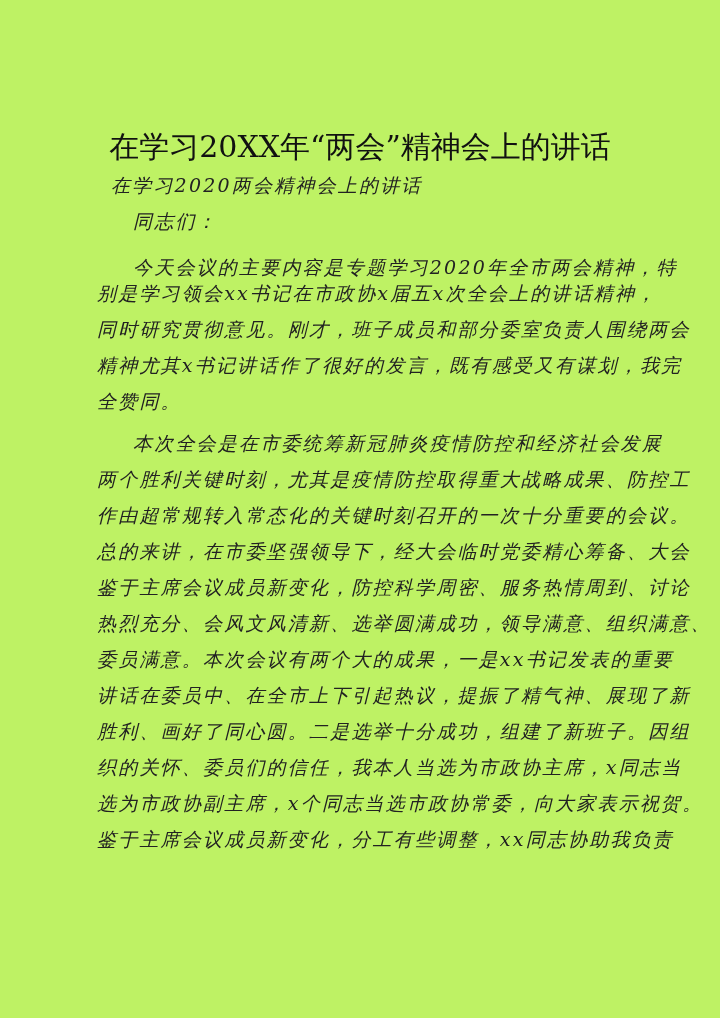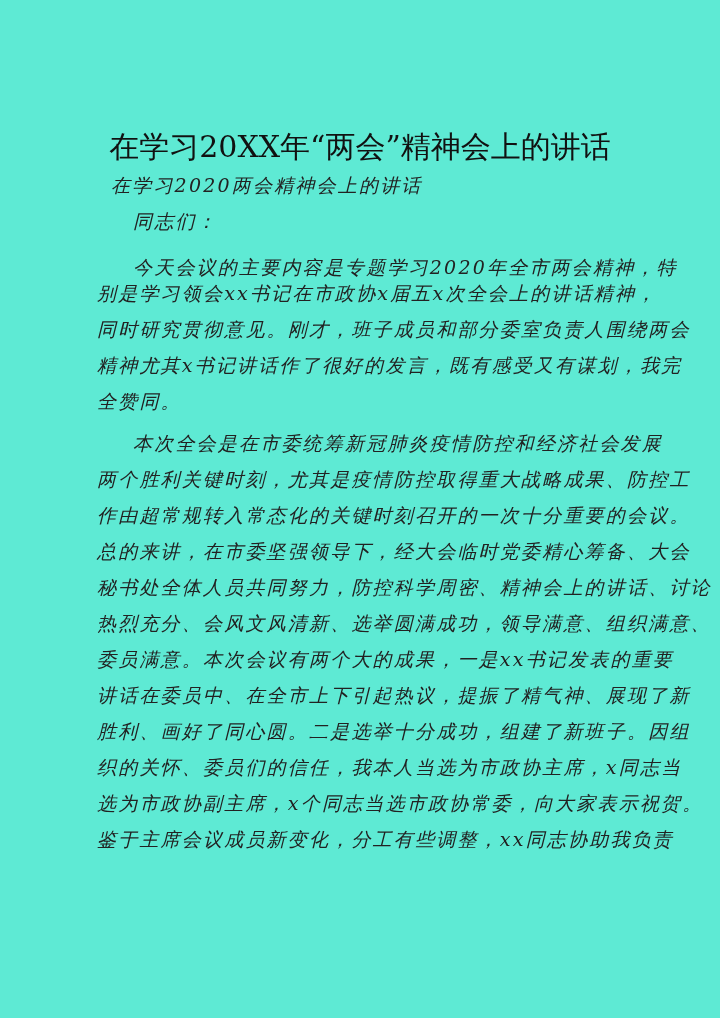--- a/index.html
+++ b/index.html
@@ -1,18 +1,18 @@
 <!DOCTYPE html>
 <html><head>
 <meta charset="utf-8">
 <style>
   html, body { margin: 0; padding: 0; background: #ffffff; }
   body { width: 720px; height: 1018px; position: relative; overflow: hidden;
          font-family: "DejaVu Serif", "Liberation Serif", serif; color: #1a1a1a; }
-  .page { position: absolute; left: 0; top: 0; width: 720px; height: 1018px; background: #5eead4; }
+  .page { position: absolute; left: 0; top: 0; width: 720px; height: 1018px; background: #bef264; }
   .title { position: absolute; left: 0; width: 720px; top: 127px; text-align: center;
            font-size: 30px; line-height: 40px; color: #111; letter-spacing: 0px; }
   .line { position: absolute; left: 97px; font-size: 19px; line-height: 26px; color: #222;
           white-space: nowrap; letter-spacing: 2.2px; font-style: italic; }
   .footer { position: absolute; left: 0; width: 720px; top: 940px; text-align: center;
             font-size: 13px; color: #333; }
 </style>
 </head>
 <body>
 
@@ -25,21 +25,21 @@
   <div class="line" style="top:244px;left:133px;margin-top:10px;">今天会议的主要内容是专题学习2020年全市两会精神，特</div>
   <div class="line" style="top:280px;">别是学习领会xx书记在市政协x届五x次全会上的讲话精神，</div>
   <div class="line" style="top:316px;">同时研究贯彻意见。刚才，班子成员和部分委室负责人围绕两会</div>
   <div class="line" style="top:352px;">精神尤其x书记讲话作了很好的发言，既有感受又有谋划，我完</div>
   <div class="line" style="top:388px;">全赞同。</div>
 
   <div class="line" style="top:430px;left:133px;">本次全会是在市委统筹新冠肺炎疫情防控和经济社会发展</div>
   <div class="line" style="top:466px;">两个胜利关键时刻，尤其是疫情防控取得重大战略成果、防控工</div>
   <div class="line" style="top:502px;">作由超常规转入常态化的关键时刻召开的一次十分重要的会议。</div>
   <div class="line" style="top:538px;">总的来讲，在市委坚强领导下，经大会临时党委精心筹备、大会</div>
-  <div class="line" style="top:574px;">秘书处全体人员共同努力，防控科学周密、精神会上的讲话、讨论</div>
+  <div class="line" style="top:574px;">鉴于主席会议成员新变化，防控科学周密、服务热情周到、讨论</div>
   <div class="line" style="top:610px;">热烈充分、会风文风清新、选举圆满成功，领导满意、组织满意、</div>
   <div class="line" style="top:646px;">委员满意。本次会议有两个大的成果，一是xx书记发表的重要</div>
   <div class="line" style="top:682px;">讲话在委员中、在全市上下引起热议，提振了精气神、展现了新</div>
   <div class="line" style="top:754px;">织的关怀、委员们的信任，我本人当选为市政协主席，x同志当</div>
   <div class="line" style="top:718px;">胜利、画好了同心圆。二是选举十分成功，组建了新班子。因组</div>
   <div class="line" style="top:790px;">选为市政协副主席，x个同志当选市政协常委，向大家表示祝贺。</div>
   <div class="line" style="top:826px;text-align:center;">鉴于主席会议成员新变化，分工有些调整，xx同志协助我负责</div>
 
 </div>
 

